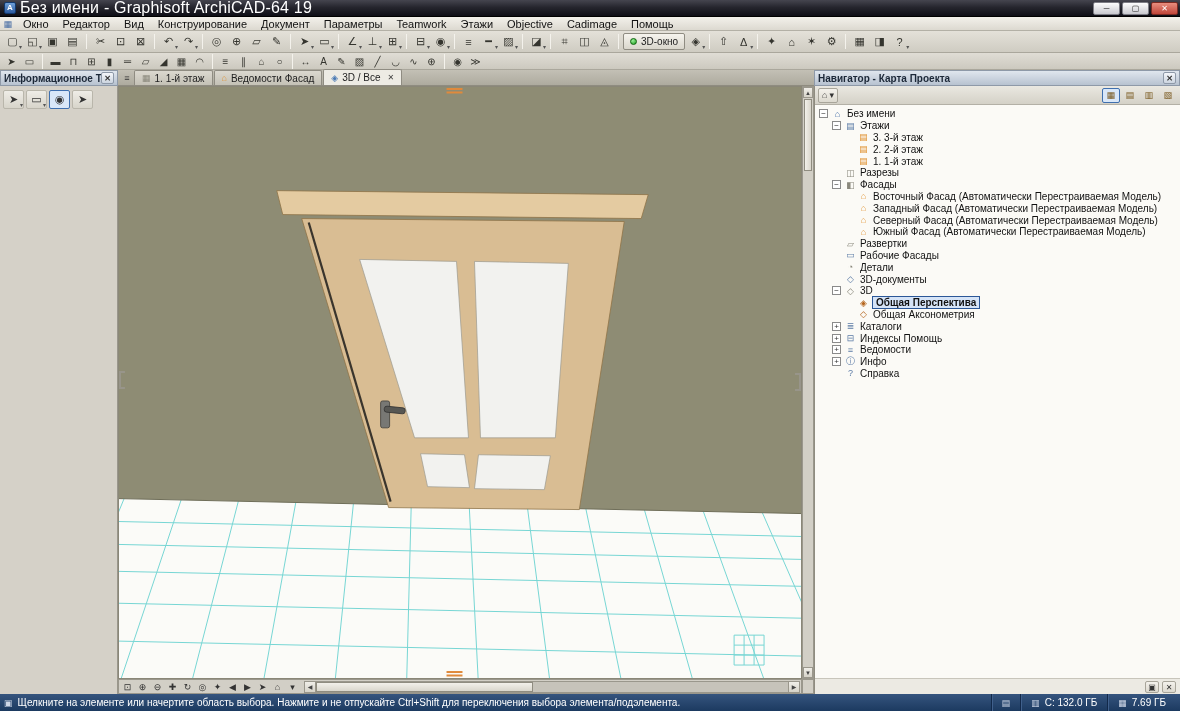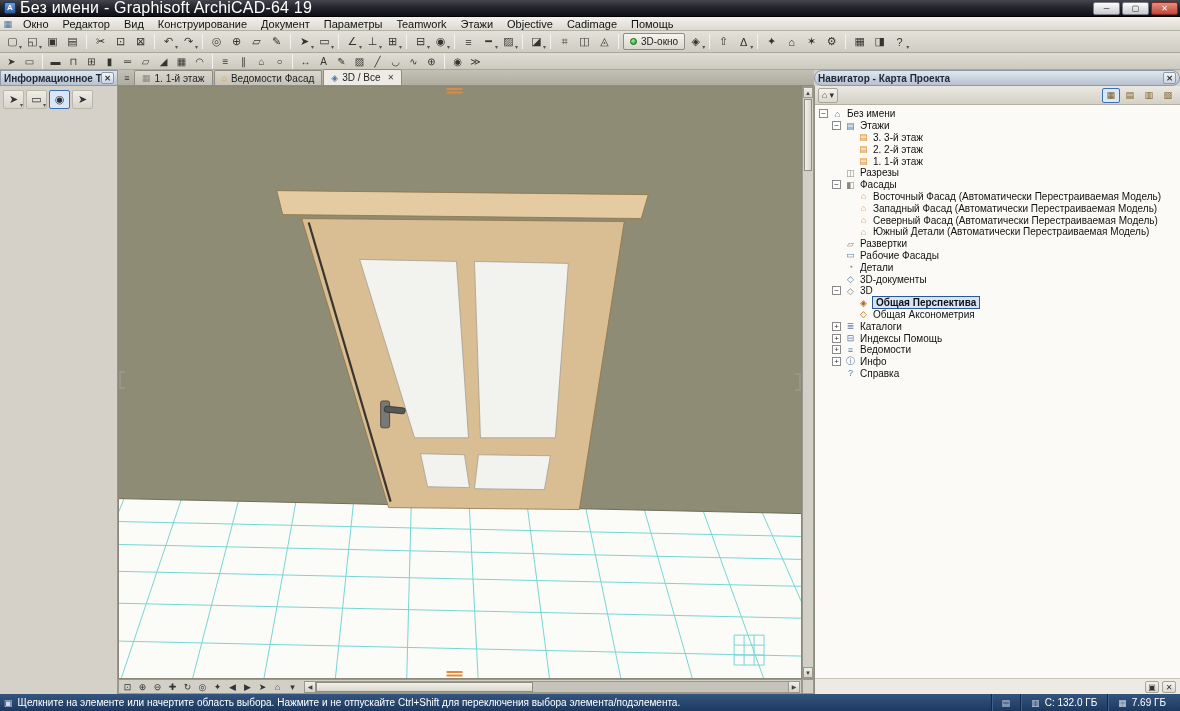--- a/index.html
+++ b/index.html
@@ -44,21 +44,21 @@
   .btn-3d{display:flex;align-items:center;gap:4px;border:1px solid #8f8c82;border-radius:2px;
     background:linear-gradient(#f6f4ee,#d9d6cc);padding:0 6px;height:17px;font-size:10px;color:#222;}
   .green-dot{width:7px;height:7px;border-radius:50%;
     background:radial-gradient(circle at 35% 30%,#9af09a,#1f9c1f);border:1px solid #0c660c;}
 
   
   .tabrow{position:absolute;left:0;top:70px;width:1180px;height:16px;display:flex;}
   .panel-header{background:linear-gradient(#e0e6ee,#b7c2d0);border:1px solid #8e99a8;
     display:flex;align-items:center;font-size:10px;font-weight:bold;color:#1c2838;padding:0 3px;}
   .info-header{width:118px;}
-  .nav-header{width:366px;border-radius:8px;}
+  .nav-header{width:366px;}
   .panel-header .ph-title{flex:1;white-space:nowrap;overflow:hidden;}
   .ph-close{width:13px;height:12px;font-size:8px;line-height:11px;text-align:center;
     border:1px solid #8e99a8;background:linear-gradient(#f4f6fa,#ccd5e0);border-radius:2px;color:#333;}
   .tabstrip{width:696px;background:linear-gradient(#c3c0b5,#aeab9f);display:flex;
     align-items:flex-end;padding-left:2px;border-bottom:1px solid #8f8c80;}
   .tablist-btn{width:14px;height:14px;font-size:9px;display:flex;align-items:center;
     justify-content:center;color:#333;}
   .tab{display:flex;align-items:center;gap:4px;padding:0 7px;height:15px;
     background:linear-gradient(#dbd8cf,#c4c1b6);border:1px solid #8f8c82;border-bottom:none;
     font-size:10px;color:#222;margin-right:1px;border-radius:2px 2px 0 0;}
@@ -608,21 +608,21 @@
           <span class="tree-label">Западный Фасад (Автоматически Перестраиваемая Модель)</span>
         </div>
         <div class="tree-row" style="padding-left: 30px;">
           <span class="expander-space"></span>
           <span class="tree-icon" style="color: rgb(224, 145, 47);">⌂</span>
           <span class="tree-label">Северный Фасад (Автоматически Перестраиваемая Модель)</span>
         </div>
         <div class="tree-row" style="padding-left: 30px;">
           <span class="expander-space"></span>
           <span class="tree-icon" style="color: rgb(224, 145, 47);">⌂</span>
-          <span class="tree-label">Южный Детали (Автоматически Перестраиваемая Модель)</span>
+          <span class="tree-label">Южный Фасад (Автоматически Перестраиваемая Модель)</span>
         </div>
         <div class="tree-row" style="padding-left: 17px;">
           <span class="expander-space"></span>
           <span class="tree-icon" style="color: rgb(138, 136, 124);">▱</span>
           <span class="tree-label">Развертки</span>
         </div>
         <div class="tree-row" style="padding-left: 17px;">
           <span class="expander-space"></span>
           <span class="tree-icon" style="color: rgb(91, 123, 166);">▭</span>
           <span class="tree-label">Рабочие Фасады</span>

